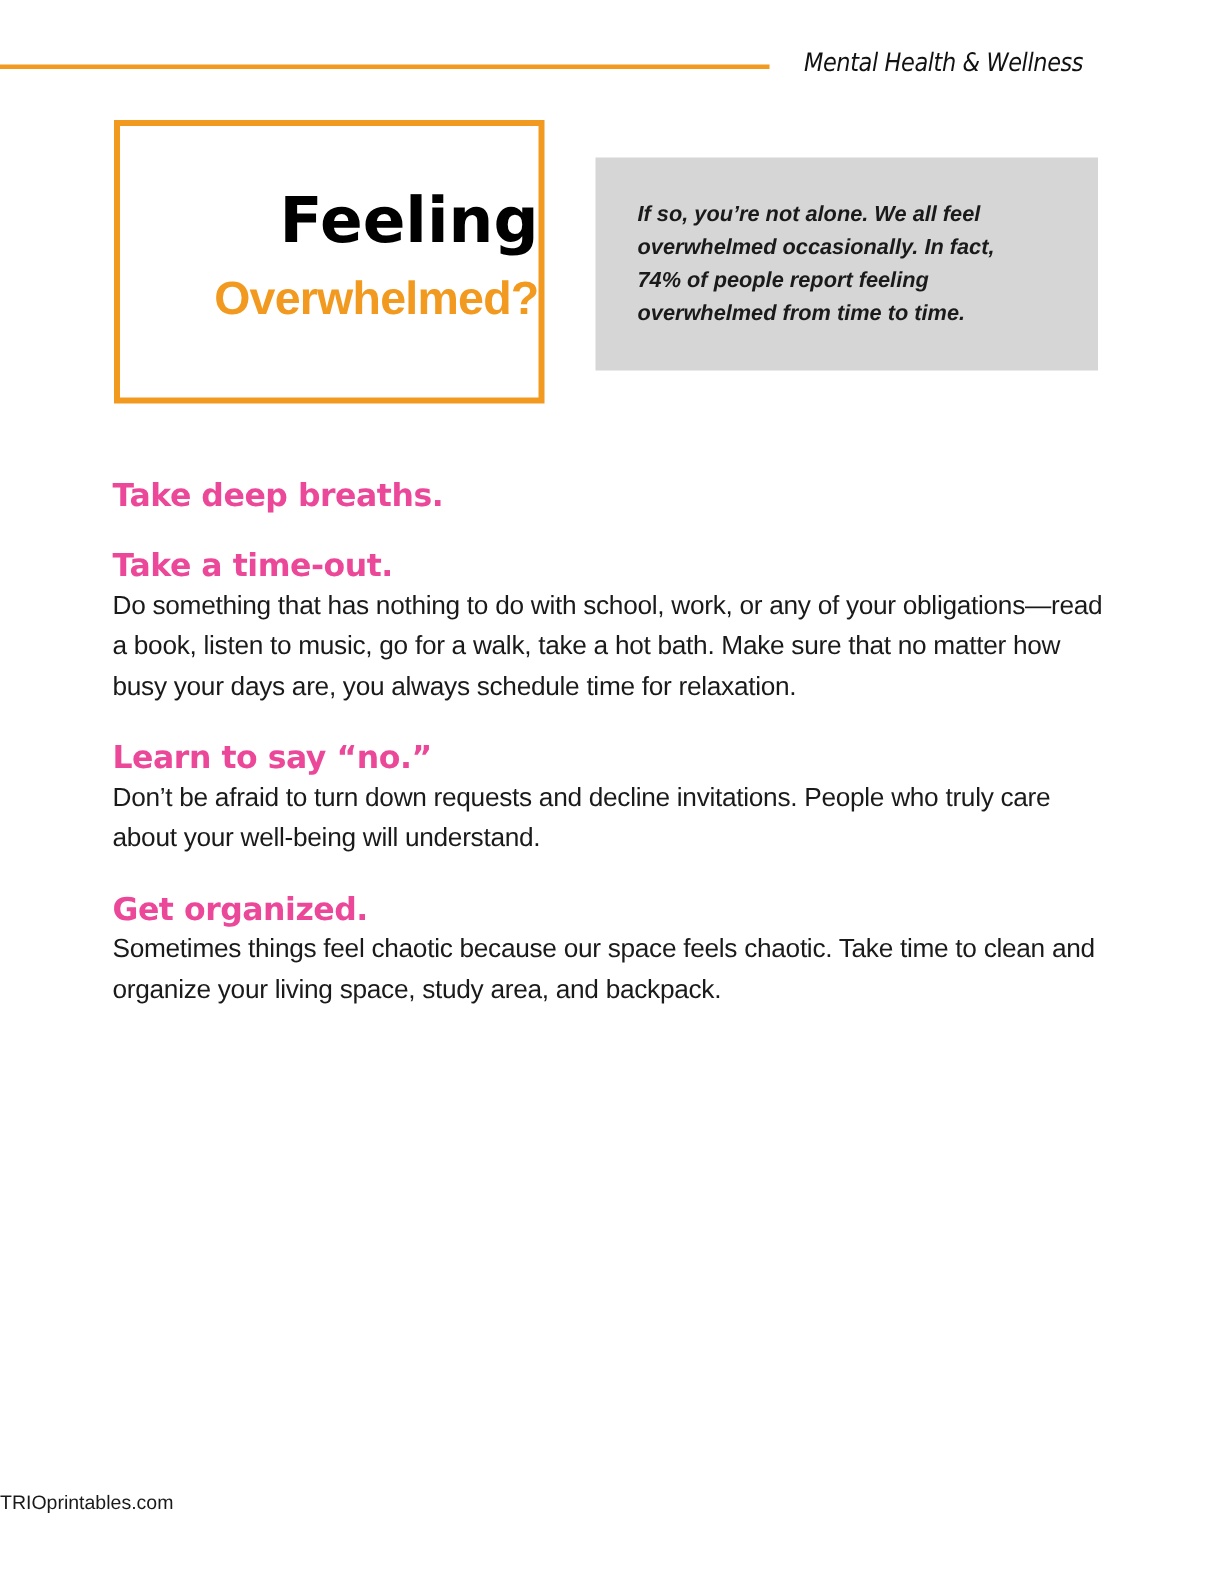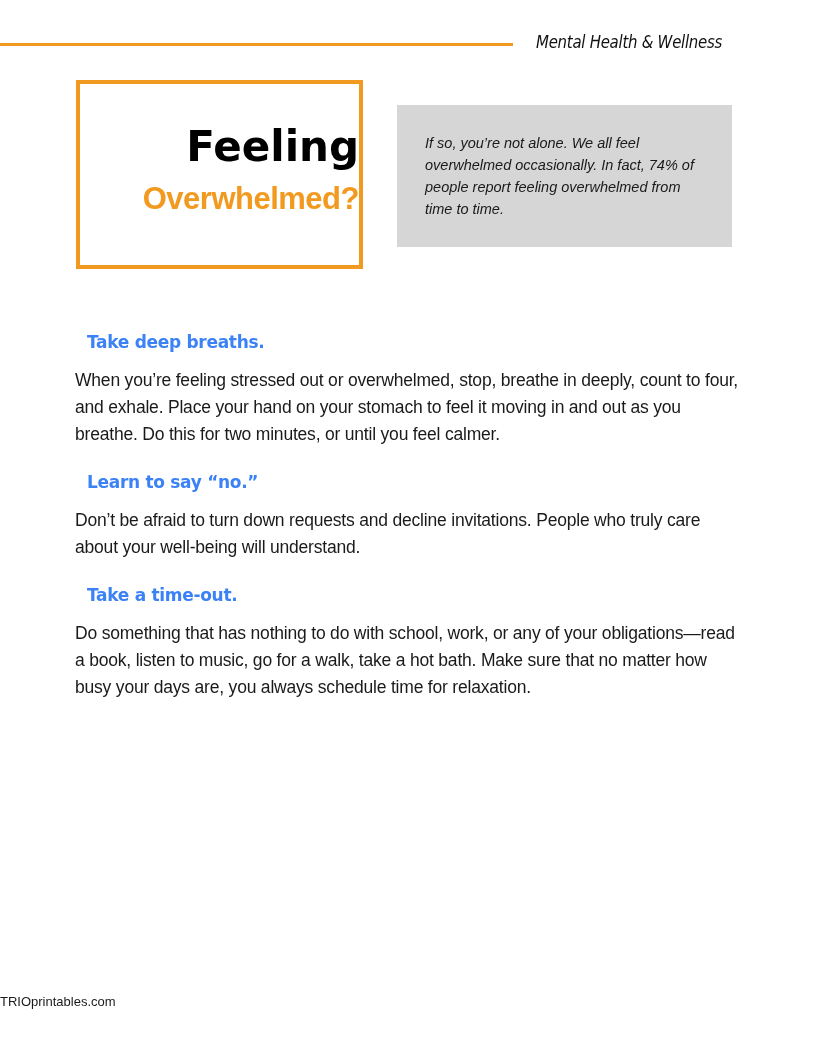--- a/index.html
+++ b/index.html
@@ -23,28 +23,28 @@
     }
     .title-line2 {
       position: absolute; left: 0; right: 0; top: 99px; font-family: Liberation Sans, sans-serif;
       font-weight: bold; font-size: 31px; color: #f29a1f; line-height: 1; letter-spacing: -0.5px;
     }
     .callout {
       position: absolute; left: 397px; top: 105px; width: 335px; height: 142px; background: #d6d6d6;
     }
     .callout-text {
       position: absolute; left: 28px; top: 27px; width: 270px; font-style: italic;
-      font-size: 14.5px; line-height: 22px; color: #1a1a1a;
+      font-size: 14.5px; line-height: 22px; color: #1a1a1a; font-weight: bold;
     }
     .content { position: absolute; left: 75px; top: 318px; width: 670px; }
     .intro { font-size: 17.5px; line-height: 27px; margin: 0 0 21px 0; letter-spacing: -0.2px; }
     .section { margin-bottom: 22px; }
     .section h2 {
-      margin: 12px; font-family: "DejaVu Sans", sans-serif; font-weight: bold; font-size: 17px;
-      color: #3b82f6; line-height: 25px; letter-spacing: -0.3px;
+      margin: 0; font-family: "DejaVu Sans", sans-serif; font-weight: bold; font-size: 21px;
+      color: #ec4899; line-height: 25px; letter-spacing: -0.3px;
     }
     .section p { margin: 0; font-size: 17.5px; line-height: 27px; letter-spacing: -0.2px; }
     .footer {
       position: absolute; left: 0; right: 0; top: 994px; text-align: left; font-size: 13px; color: #1a1a1a;
     }
   </style>
 </head>
 <body>
 
 <div class="top-rule"></div>
@@ -56,28 +56,31 @@
 </div>
 
 <div class="callout">
   <div class="callout-text">If so, you’re not alone. We all feel overwhelmed occasionally. In fact, 74% of people report feeling overwhelmed from time to time.</div>
 </div>
 
 <div class="content">
 
   <div class="section">
     <h2>Take deep breaths.</h2>
-    <p>When you’re feeling stressed out or overwhelmed, stop, breathe in deeply, count to four, and exhale. Place your hand on your stomach to feel it moving in and out as you breathe. Do this for two minutes, or until you feel calmer.</p>
+  </div>
+
+  <div class="section">
+    <h2>Take a time-out.</h2>
+    <p>Do something that has nothing to do with school, work, or any of your obligations—read a book, listen to music, go for a walk, take a hot bath. Make sure that no matter how busy your days are, you always schedule time for relaxation.</p>
   </div>
 
   <div class="section">
     <h2>Learn to say “no.”</h2>
     <p>Don’t be afraid to turn down requests and decline invitations. People who truly care about your well-being will understand.</p>
   </div>
 
   <div class="section">
-    <h2>Take a time-out.</h2>
-    <p>Do something that has nothing to do with school, work, or any of your obligations—read a book, listen to music, go for a walk, take a hot bath. Make sure that no matter how busy your days are, you always schedule time for relaxation.</p>
+    <h2>Get organized.</h2>
+    <p>Sometimes things feel chaotic because our space feels chaotic. Take time to clean and organize your living space, study area, and backpack.</p>
   </div>
-
 </div>
 
 <div class="footer">TRIOprintables.com</div>
 
 </body></html>

